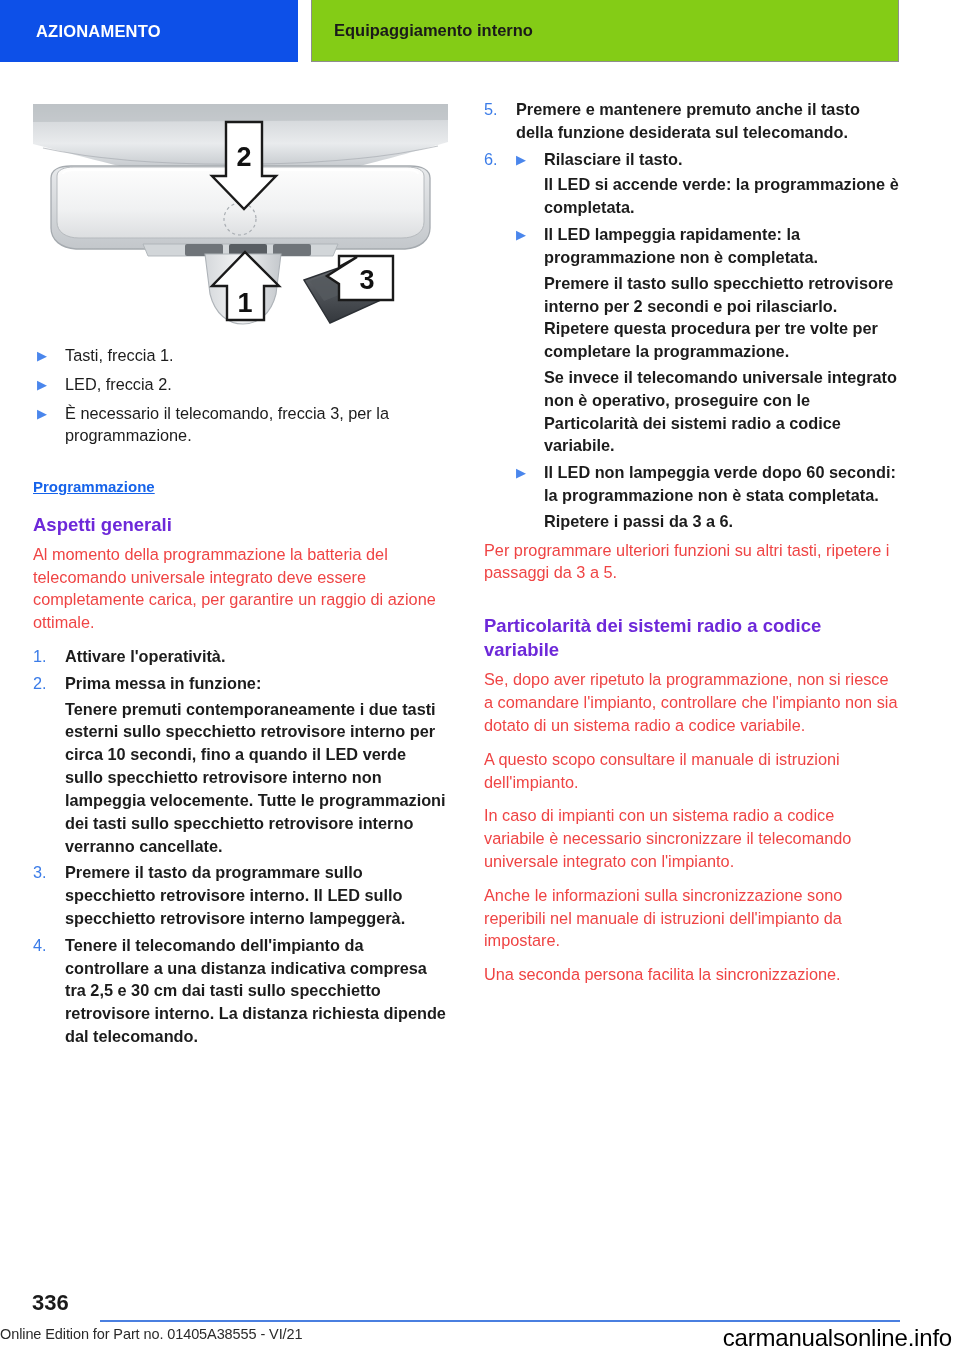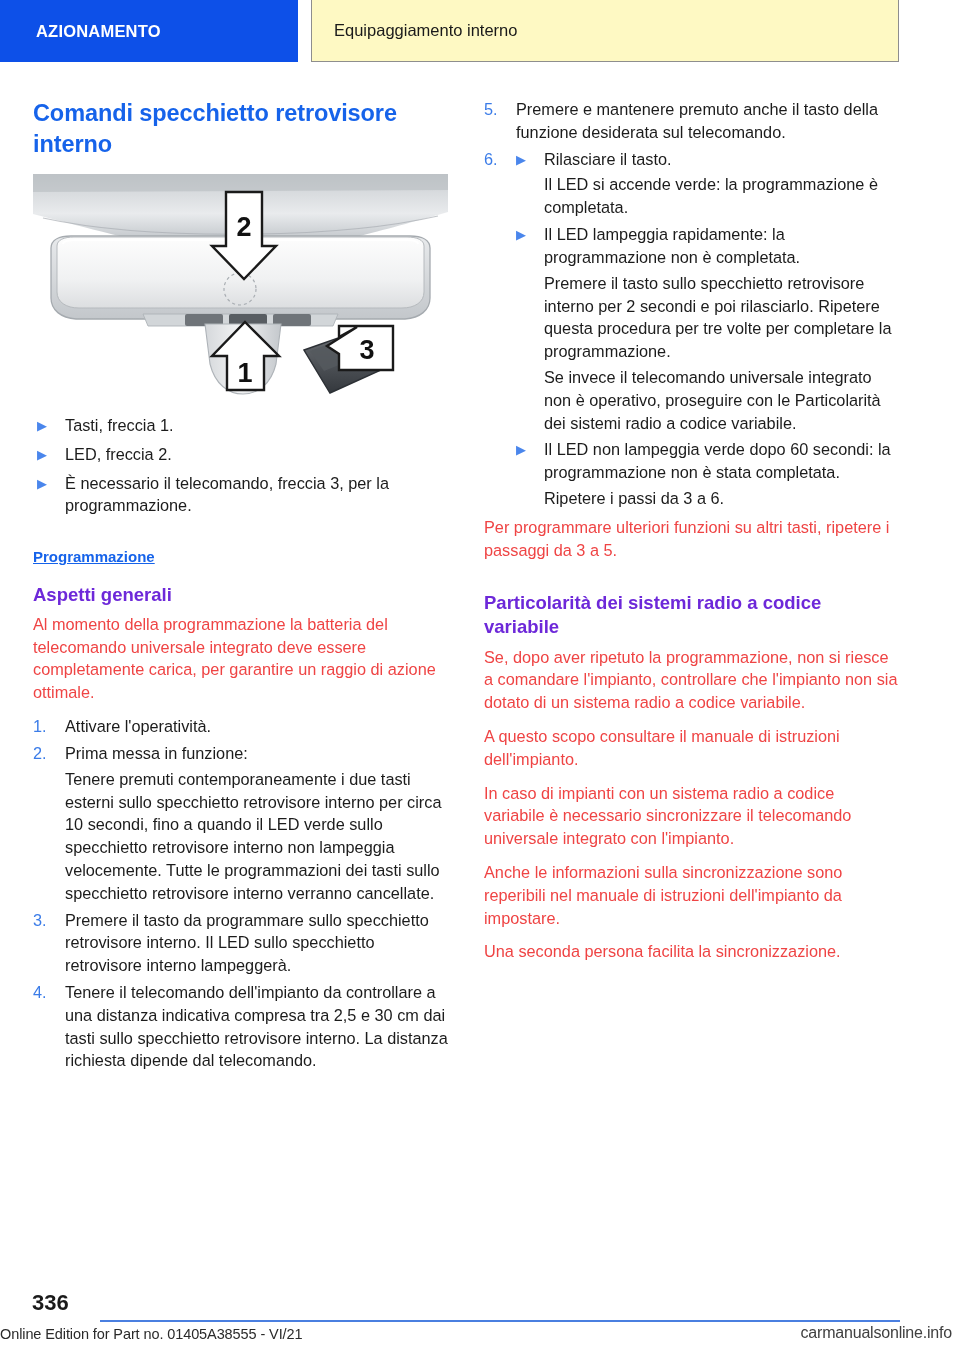--- a/index.html
+++ b/index.html
@@ -40,21 +40,22 @@
     position: absolute;
     left: 311px; top: 0;
     width: 588px; height: 62px;
     border: 1.5px solid #8e8e8e;
     border-top: none;
     color: #1a1a1a;
     font-size: 16.5px;
     display: flex;
     align-items: center;
     padding-left: 22px;
-    background: #fef9c3;
+    background: #84cc16;
+    font-weight: bold;
   }
 
   
   .col {
     position: absolute;
     top: 98px;
     width: 415px;
   }
   .col-left  { left: 33px; }
   .col-right { left: 484px; }
@@ -145,20 +146,21 @@
     font-size: 16.3px;
     line-height: 1.40;
     width: 26px;
     text-align: left;
   }
   ol.num > li p.cont {
     margin: 0 0 3px 0;
     color: #1c1c1c;
     font-size: 16.3px;
     line-height: 1.40;
+    font-weight: bold;
   }
   
   ol.num > li ul.tri-nested {
     list-style: none;
     margin: 0; padding: 0;
   }
   ol.num > li ul.tri-nested > li {
     position: relative;
     padding-left: 28px;
     margin-bottom: 4px;
@@ -200,39 +202,38 @@
     position: absolute;
     left: 0; top: 54px;
     width: 960px;
     font-size: 14.5px;
     color: #2a2a2a;
     letter-spacing: -0.1px;
   }
   .watermark {
     position: absolute;
     right: 8px; top: 52px;
-    font-size: 16px;
-    color: #404040;
+    font-size: 24px;
+    color: #000000;
     letter-spacing: -0.2px;
     white-space: nowrap;
   }
 </style>
 </head>
 <body>
 
 <div class="page">
 
   <div class="header">
     <div class="header-chapter">AZIONAMENTO</div>
     <div class="header-section">Equipaggiamento interno</div>
   </div>
 
   <div class="col col-left">
 
-    <h1 class="title">Comandi specchietto retrovisore interno</h1>
 
     <div class="figure">
       <svg width="415" height="228" viewBox="0 0 415 228" xmlns="http://www.w3.org/2000/svg">
         <defs>
           <linearGradient id="gRoof" x1="0" y1="0" x2="0" y2="1">
             <stop offset="0%" stop-color="#c9cdd1"></stop>
             <stop offset="55%" stop-color="#e9ebed"></stop>
             <stop offset="100%" stop-color="#b9bec3"></stop>
           </linearGradient>
           <linearGradient id="gGlass" x1="0" y1="0" x2="0" y2="1">

